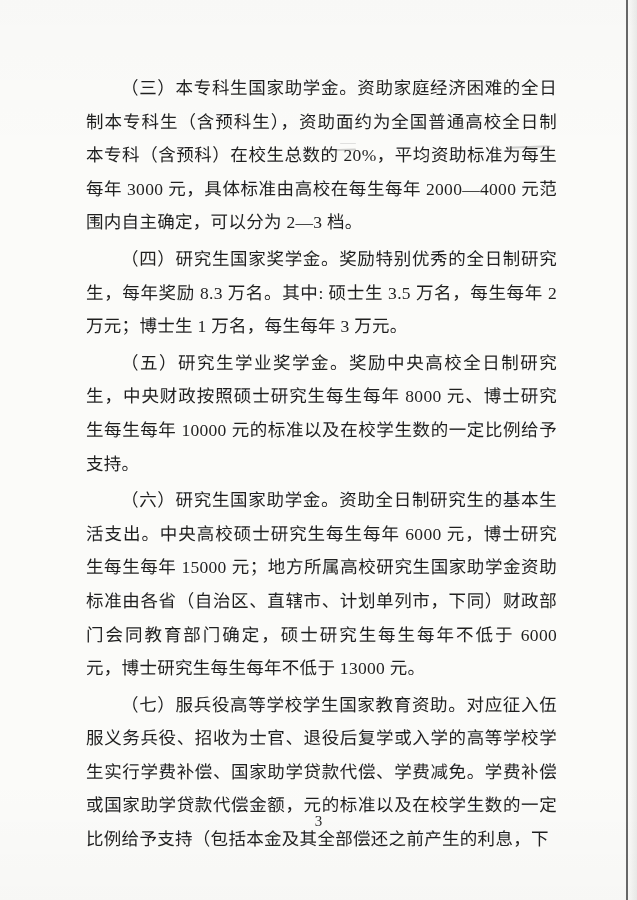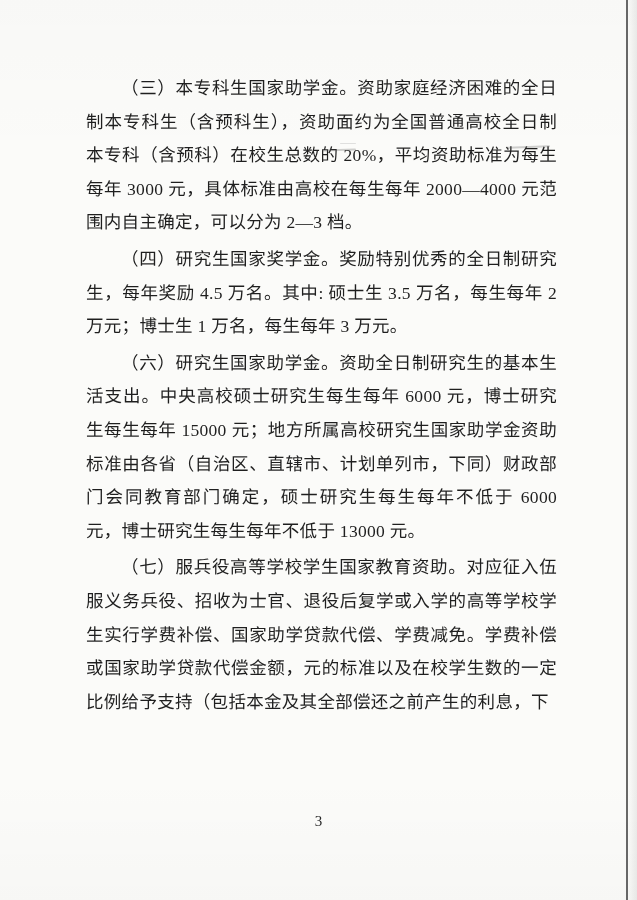--- a/index.html
+++ b/index.html
@@ -78,21 +78,22 @@
   .smudge-b { left: 506px; top: 146px; width: 44px; height: 2px; transform: rotate(-2deg); }
   .smudge-c { left: 340px; top: 143px; width: 16px; height: 1px; opacity: .6; }
 </style>
 </head>
 <body>
 
 <div class="page" lang="zh-CN">
 
   <div class="content">
     <p class="para">（三）本专科生国家助学金。资助家庭经济困难的全日制本专科生（含预科生），资助面约为全国普通高校全日制本专科（含预科）在校生总数的 20%，平均资助标准为每生每年 3000 元，具体标准由高校在每生每年 2000—4000 元范围内自主确定，可以分为 2—3 档。</p>
-    <p class="para">（四）研究生国家奖学金。奖励特别优秀的全日制研究生，每年奖励 4.5 万名。其中: 硕士生 3.5 万名，每生每年 2 万元；博士生 1 万名，每生每年 3 万元。</p>
+    <p class="para">（四）研究生国家奖学金。奖励特别优秀的全日制研究生，每年奖励 8.3 万名。其中: 硕士生 3.5 万名，每生每年 2 万元；博士生 1 万名，每生每年 3 万元。</p>
+    <p class="para">（五）研究生学业奖学金。奖励中央高校全日制研究生，中央财政按照硕士研究生每生每年 8000 元、博士研究生每生每年 10000 元的标准以及在校学生数的一定比例给予支持。</p>
     <p class="para">（六）研究生国家助学金。资助全日制研究生的基本生活支出。中央高校硕士研究生每生每年 6000 元，博士研究生每生每年 15000 元；地方所属高校研究生国家助学金资助标准由各省（自治区、直辖市、计划单列市，下同）财政部门会同教育部门确定，硕士研究生每生每年不低于 6000 元，博士研究生每生每年不低于 13000 元。</p>
     <p class="para">（七）服兵役高等学校学生国家教育资助。对应征入伍服义务兵役、招收为士官、退役后复学或入学的高等学校学生实行学费补偿、国家助学贷款代偿、学费减免。学费补偿或国家助学贷款代偿金额，元的标准以及在校学生数的一定比例给予支持（包括本金及其全部偿还之前产生的利息，下</p>
   </div>
 
   <div class="page-number">3</div>
 
   <div class="scan-edge-shade"></div>
   <div class="scan-line"></div>
   <div class="smudge smudge-a"></div>
   <div class="smudge smudge-b"></div>

